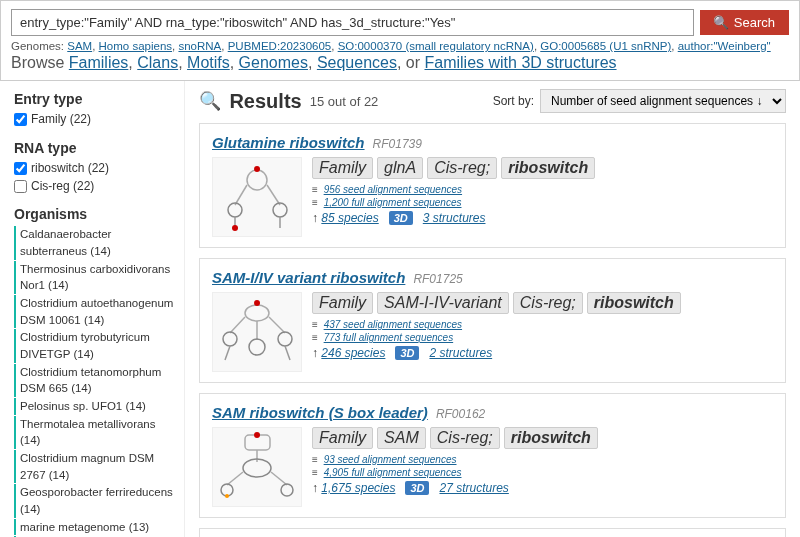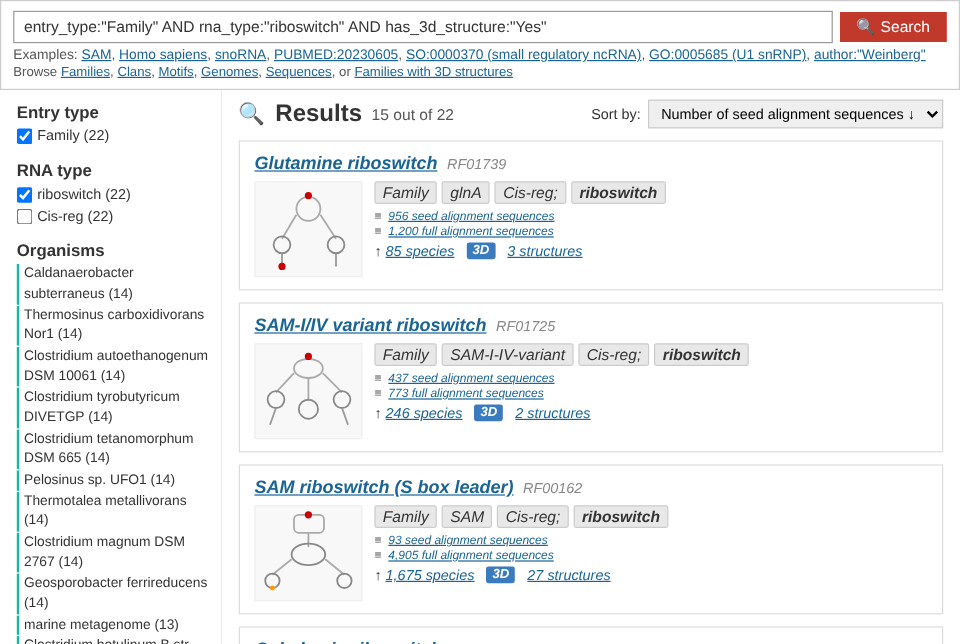--- a/index.html
+++ b/index.html
@@ -31,21 +31,21 @@
       display: flex; align-items: center; gap: 4px;
       white-space: nowrap;
     }
     .search-examples {
       font-size: 11.5px;
       color: #555;
       margin-top: 4px;
     }
     .search-examples a { color: #1a6496; text-decoration: underline; cursor: pointer; }
     .browse-line {
-      font-size: 11px;
+      font-size: 16px;
       color: #555;
       margin-top: 2px;
     }
     .browse-line a { color: #1a6496; text-decoration: underline; cursor: pointer; }
 
     
     .main-layout {
       display: flex;
     }
 
@@ -154,21 +154,21 @@
       flex: 1;
     }
     .result-tags {
       display: flex; gap: 4px; align-items: center; flex-wrap: wrap;
       margin-bottom: 5px;
     }
     .tag {
       background: #e8e8e8;
       border: 1px solid #ccc;
       padding: 1px 6px;
-      font-size: 13px;
+      font-size: 16px;
       border-radius: 2px;
     }
     .tag-bold { font-weight: bold; }
     .result-stat {
       font-size: 10px;
       margin-bottom: 2px;
       color: #333;
     }
     .result-stat a { color: #1a6496; text-decoration: underline; cursor: pointer; }
     .stat-icon { color: #555; margin-right: 3px; }
@@ -198,21 +198,21 @@
 
 <div class="search-bar-container">
   <div class="search-row">
     <input class="search-input" type="text" value="entry_type:&quot;Family&quot; AND rna_type:&quot;riboswitch&quot; AND has_3d_structure:&quot;Yes&quot;" style="">
     <button class="search-button">
       <span>🔍</span>
       <span>Search</span>
     </button>
   </div>
   <div class="search-examples">
-    <span>Examples: </span>
+    <span>Genomes: </span>
     <a href="#">SAM</a>,
     <a href="#">Homo sapiens</a>,
     <a href="#">snoRNA</a>,
     <a href="#">PUBMED:20230605</a>,
     <a href="#">SO:0000370 (small regulatory ncRNA)</a>,
     <a href="#">GO:0005685 (U1 snRNP)</a>,
     <a href="#">author:"Weinberg"</a>
   </div>
   <div class="browse-line">
     Browse

